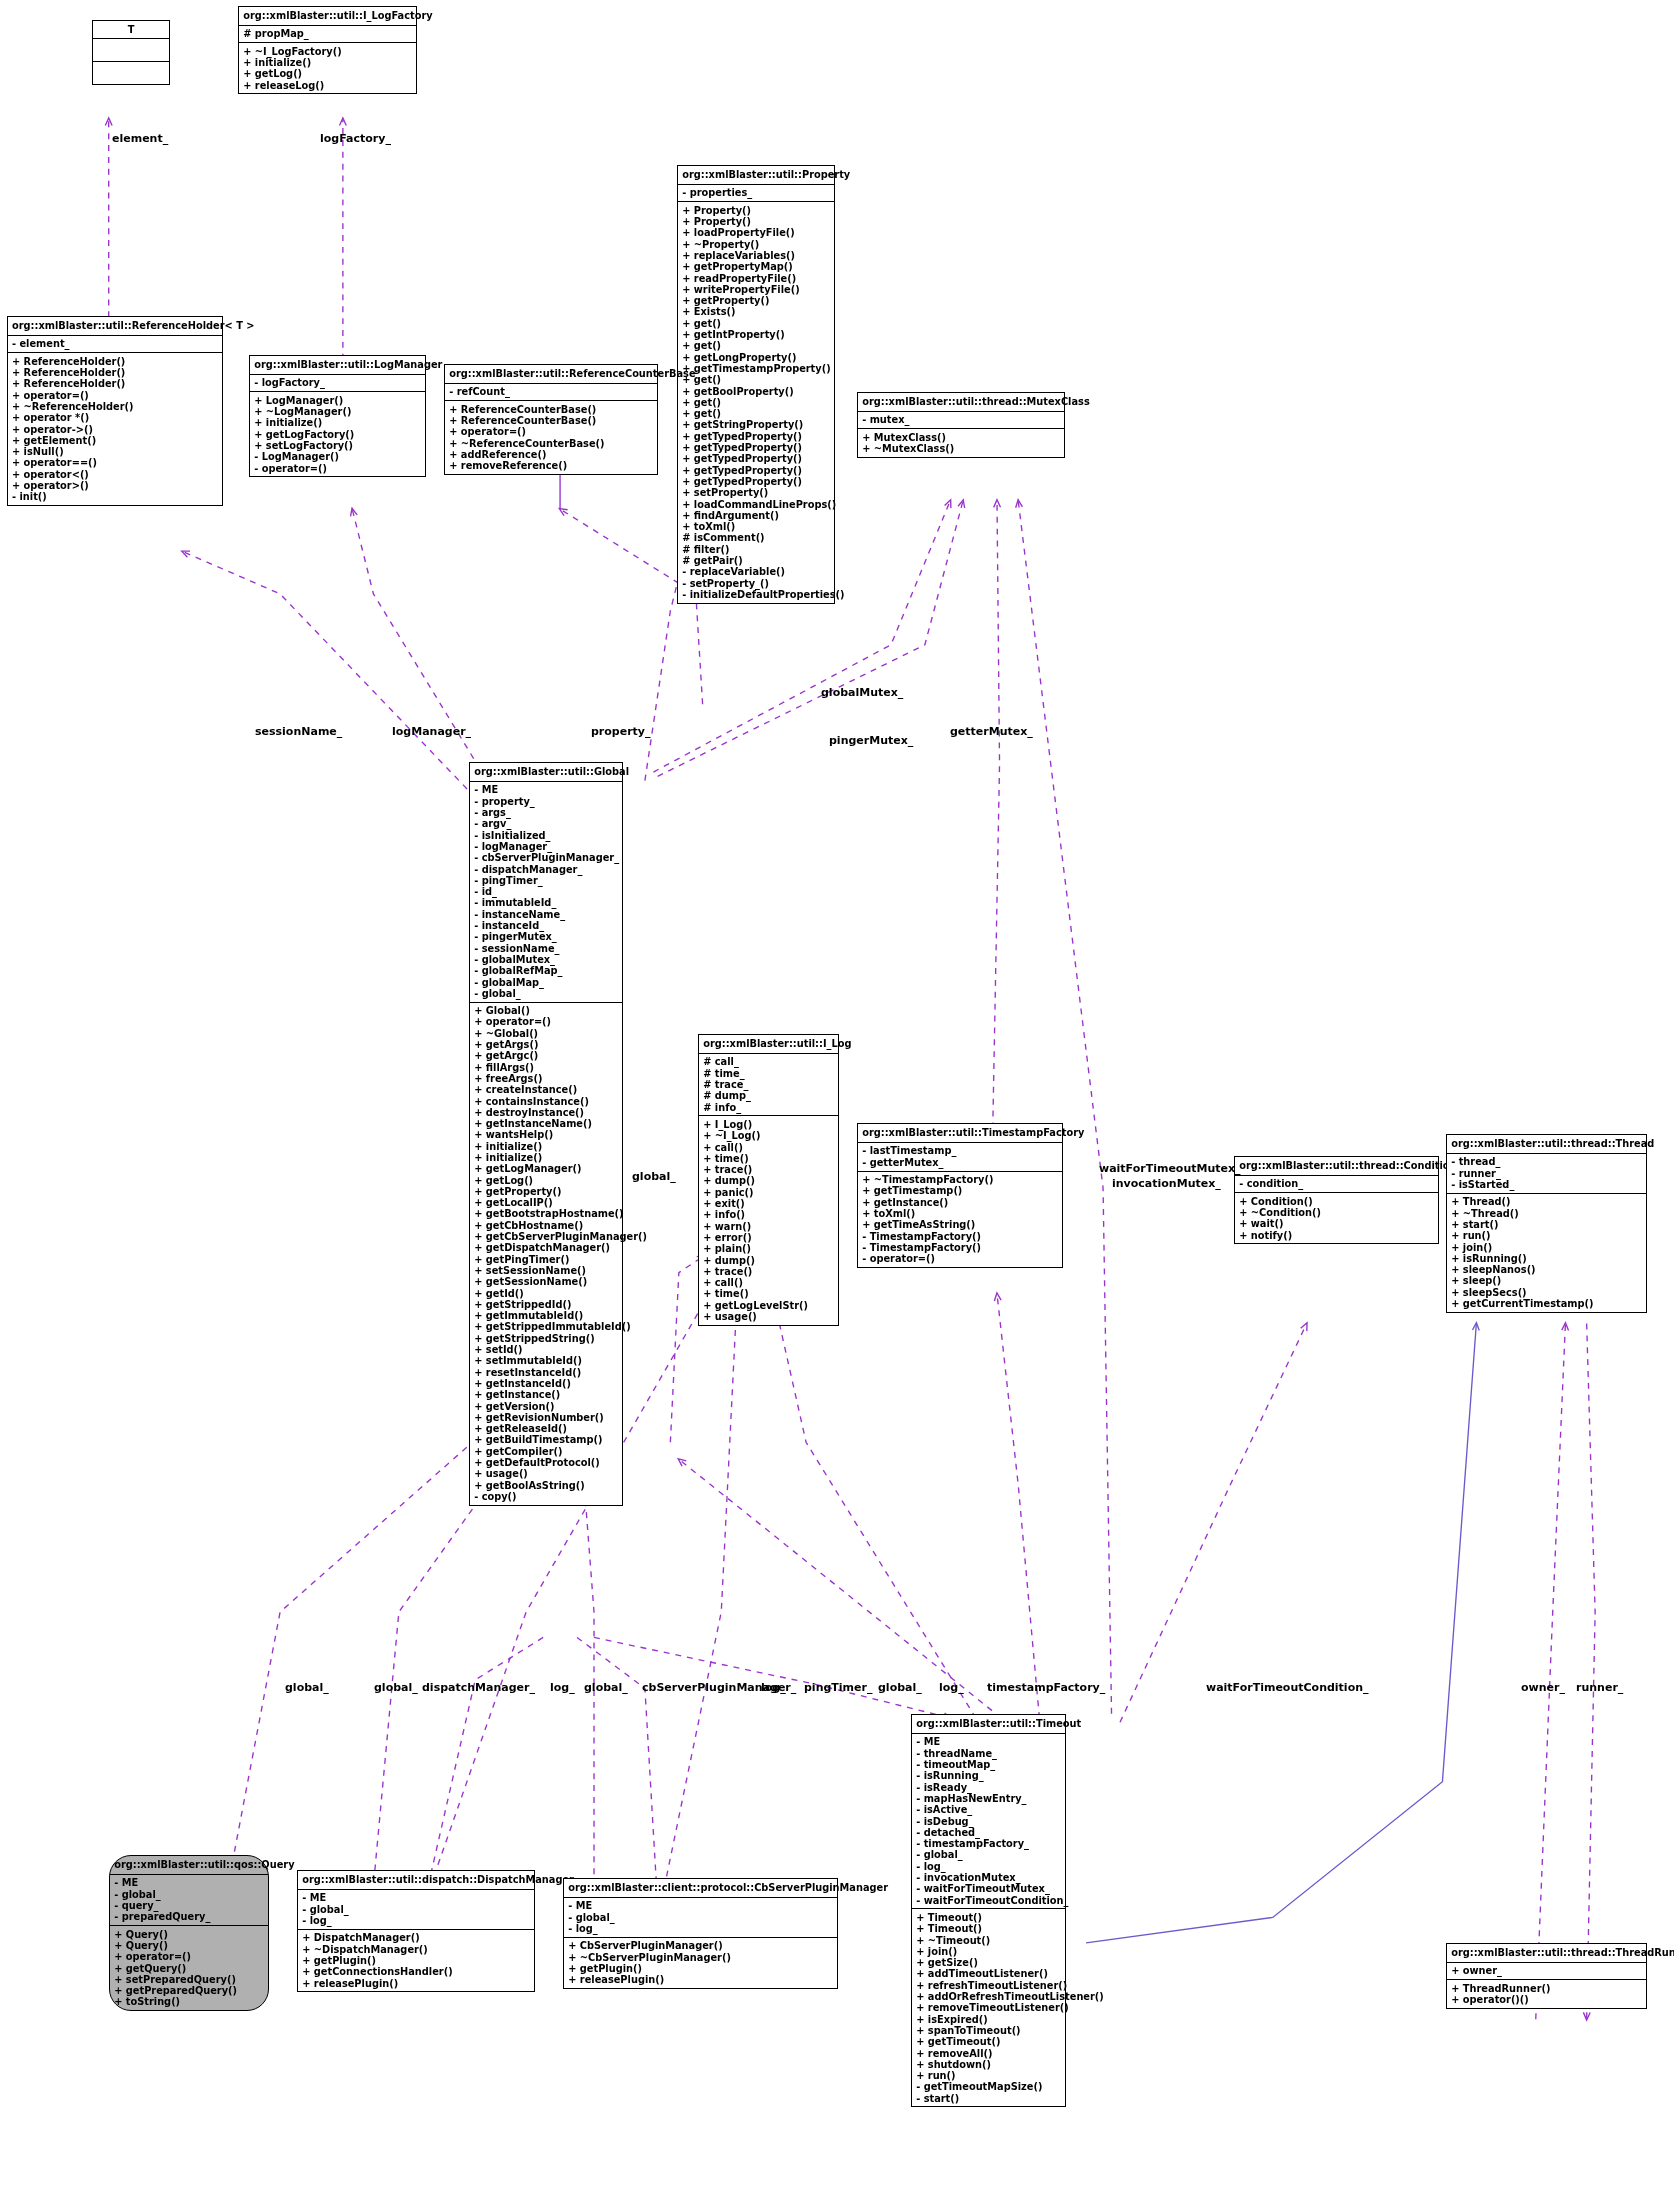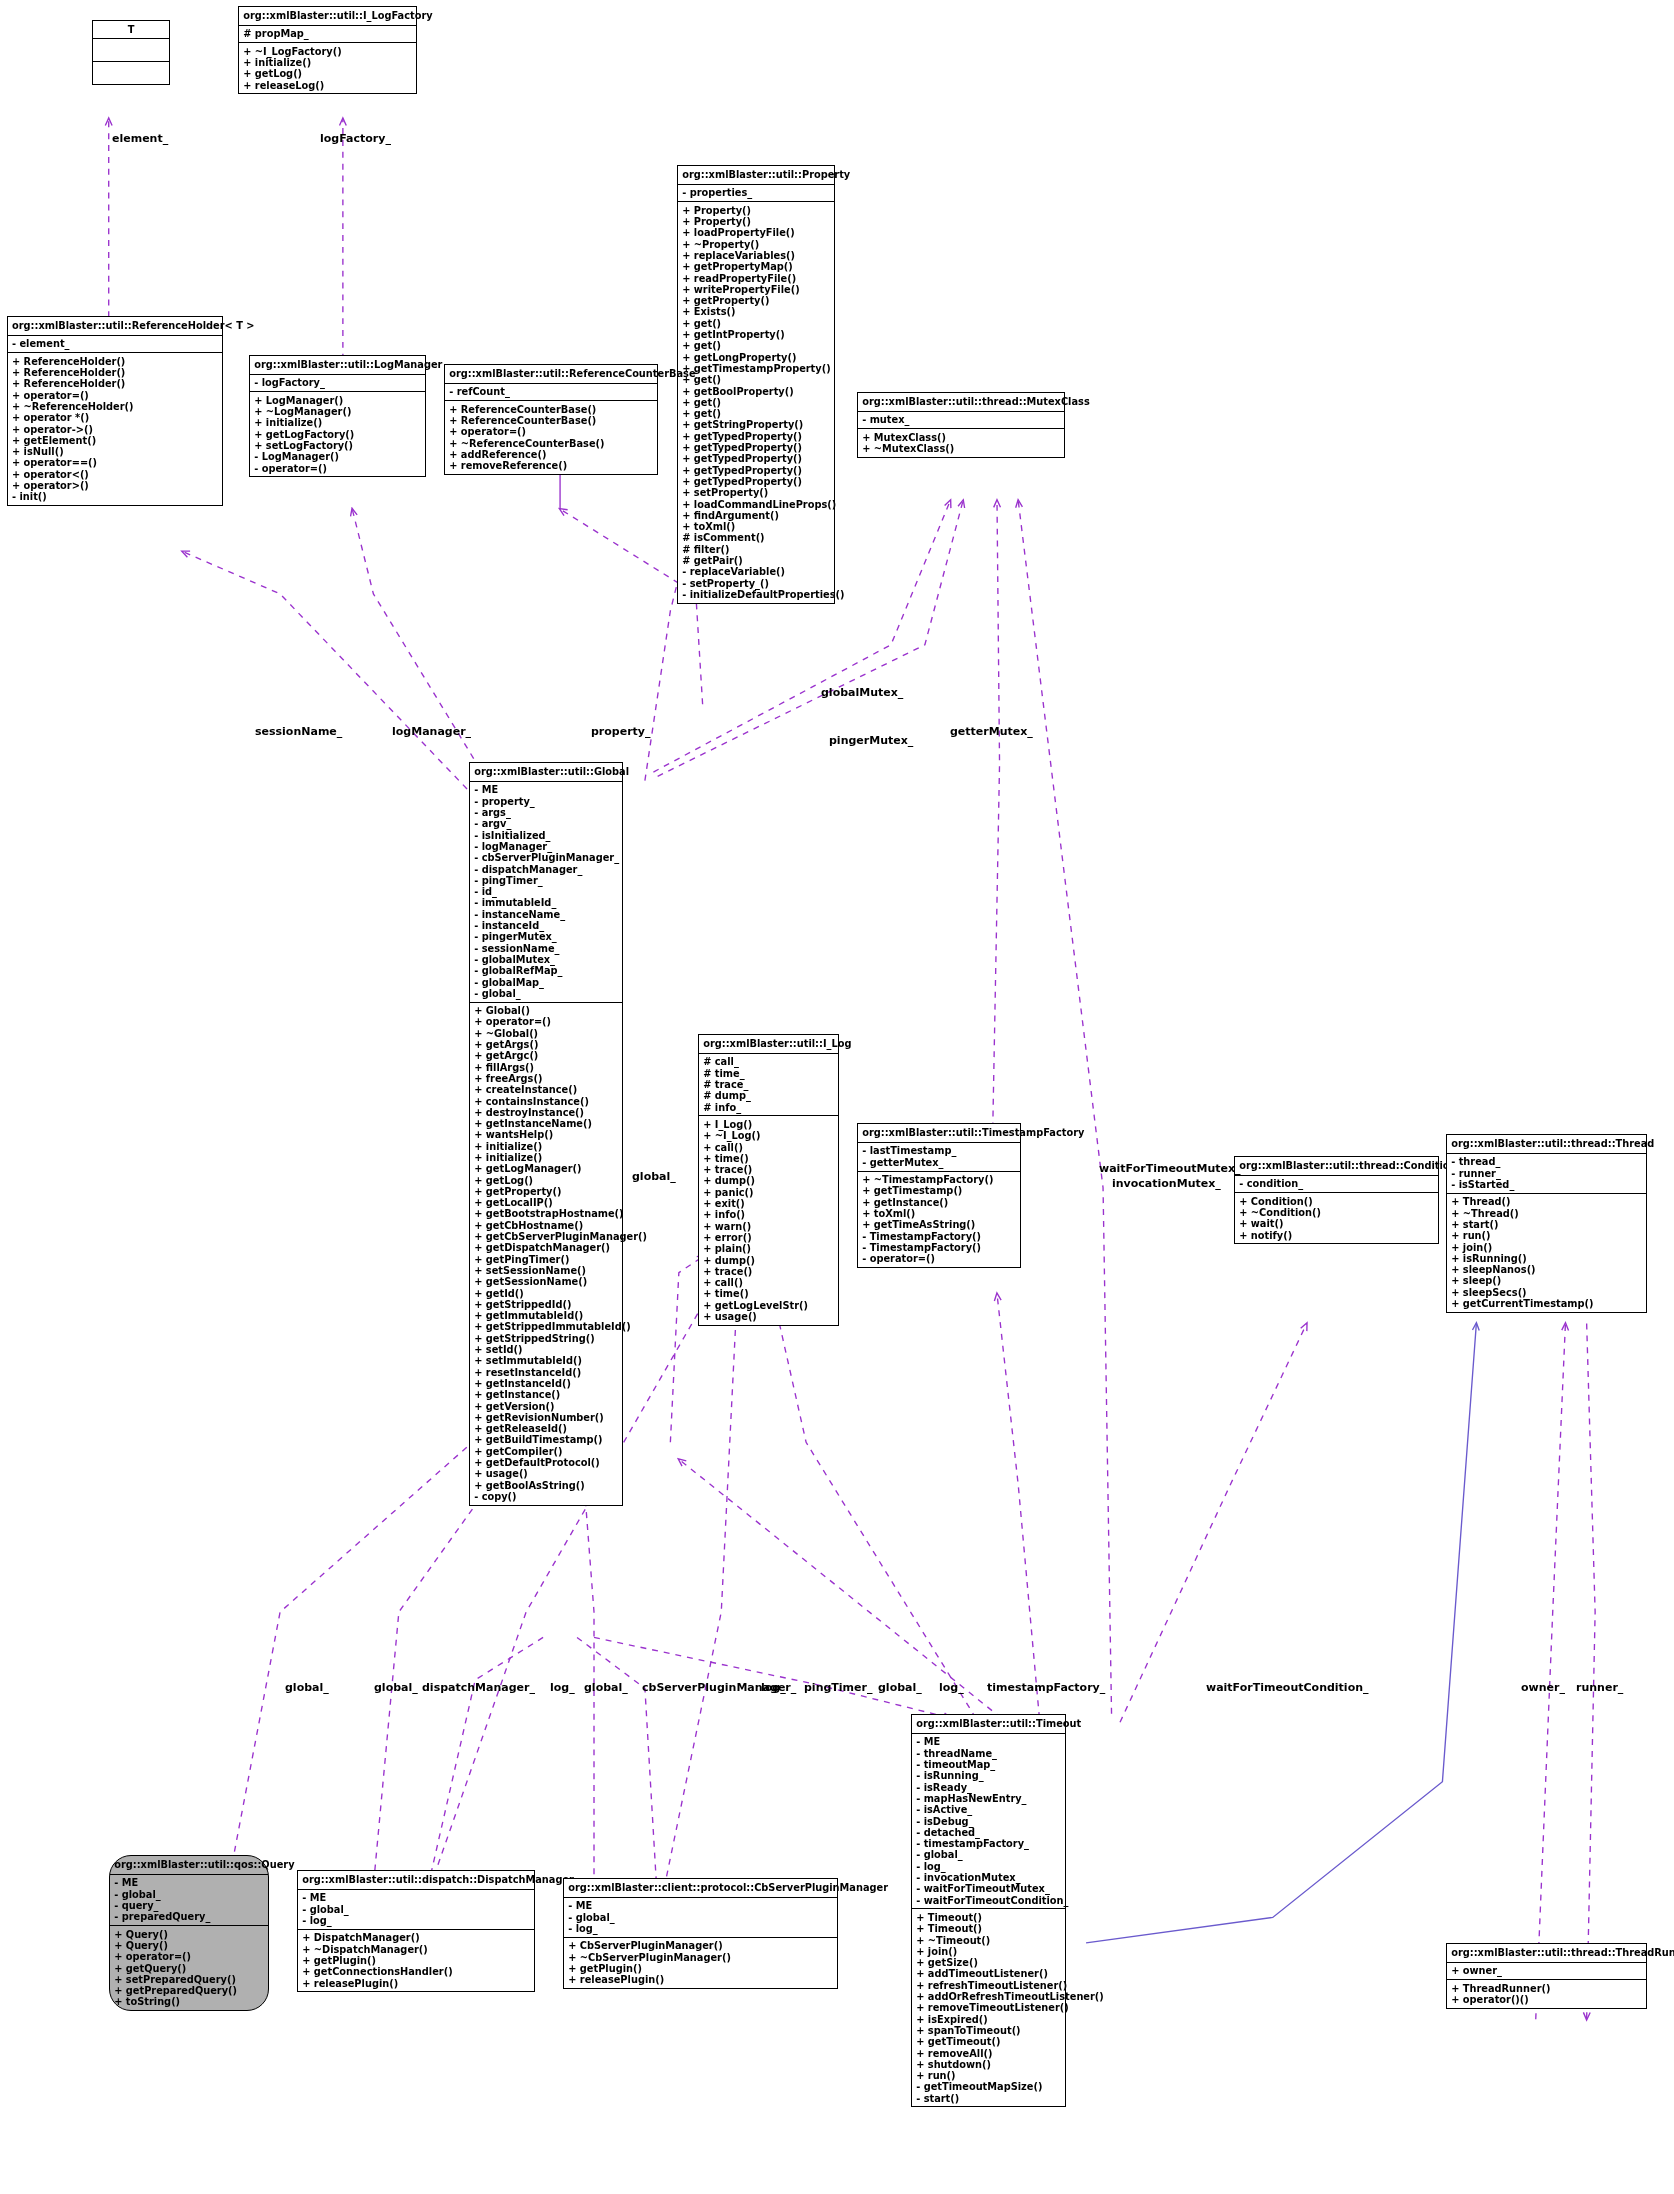--- a/index.html
+++ b/index.html
@@ -338,21 +338,21 @@
         <div class="row">+ error()</div>
         <div class="row">+ plain()</div>
         <div class="row">+ dump()</div>
         <div class="row">+ trace()</div>
         <div class="row">+ call()</div>
         <div class="row">+ time()</div>
         <div class="row">+ getLogLevelStr()</div>
         <div class="row">+ usage()</div>
       </div>
     </div>
-    <div class="node" style="left: 857px; top: 1123px; width: 164px;">
+    <div class="node" style="left: 857px; top: 1123px; width: 206px;">
       <div class="title">org::xmlBlaster::util::TimestampFactory</div>
       <div class="attrs">
         <div class="row">- lastTimestamp_</div>
         <div class="row">- getterMutex_</div>
       </div>
       <div class="ops">
         <div class="row">+ ~TimestampFactory()</div>
         <div class="row">+ getTimestamp()</div>
         <div class="row">+ getInstance()</div>
         <div class="row">+ toXml()</div>

